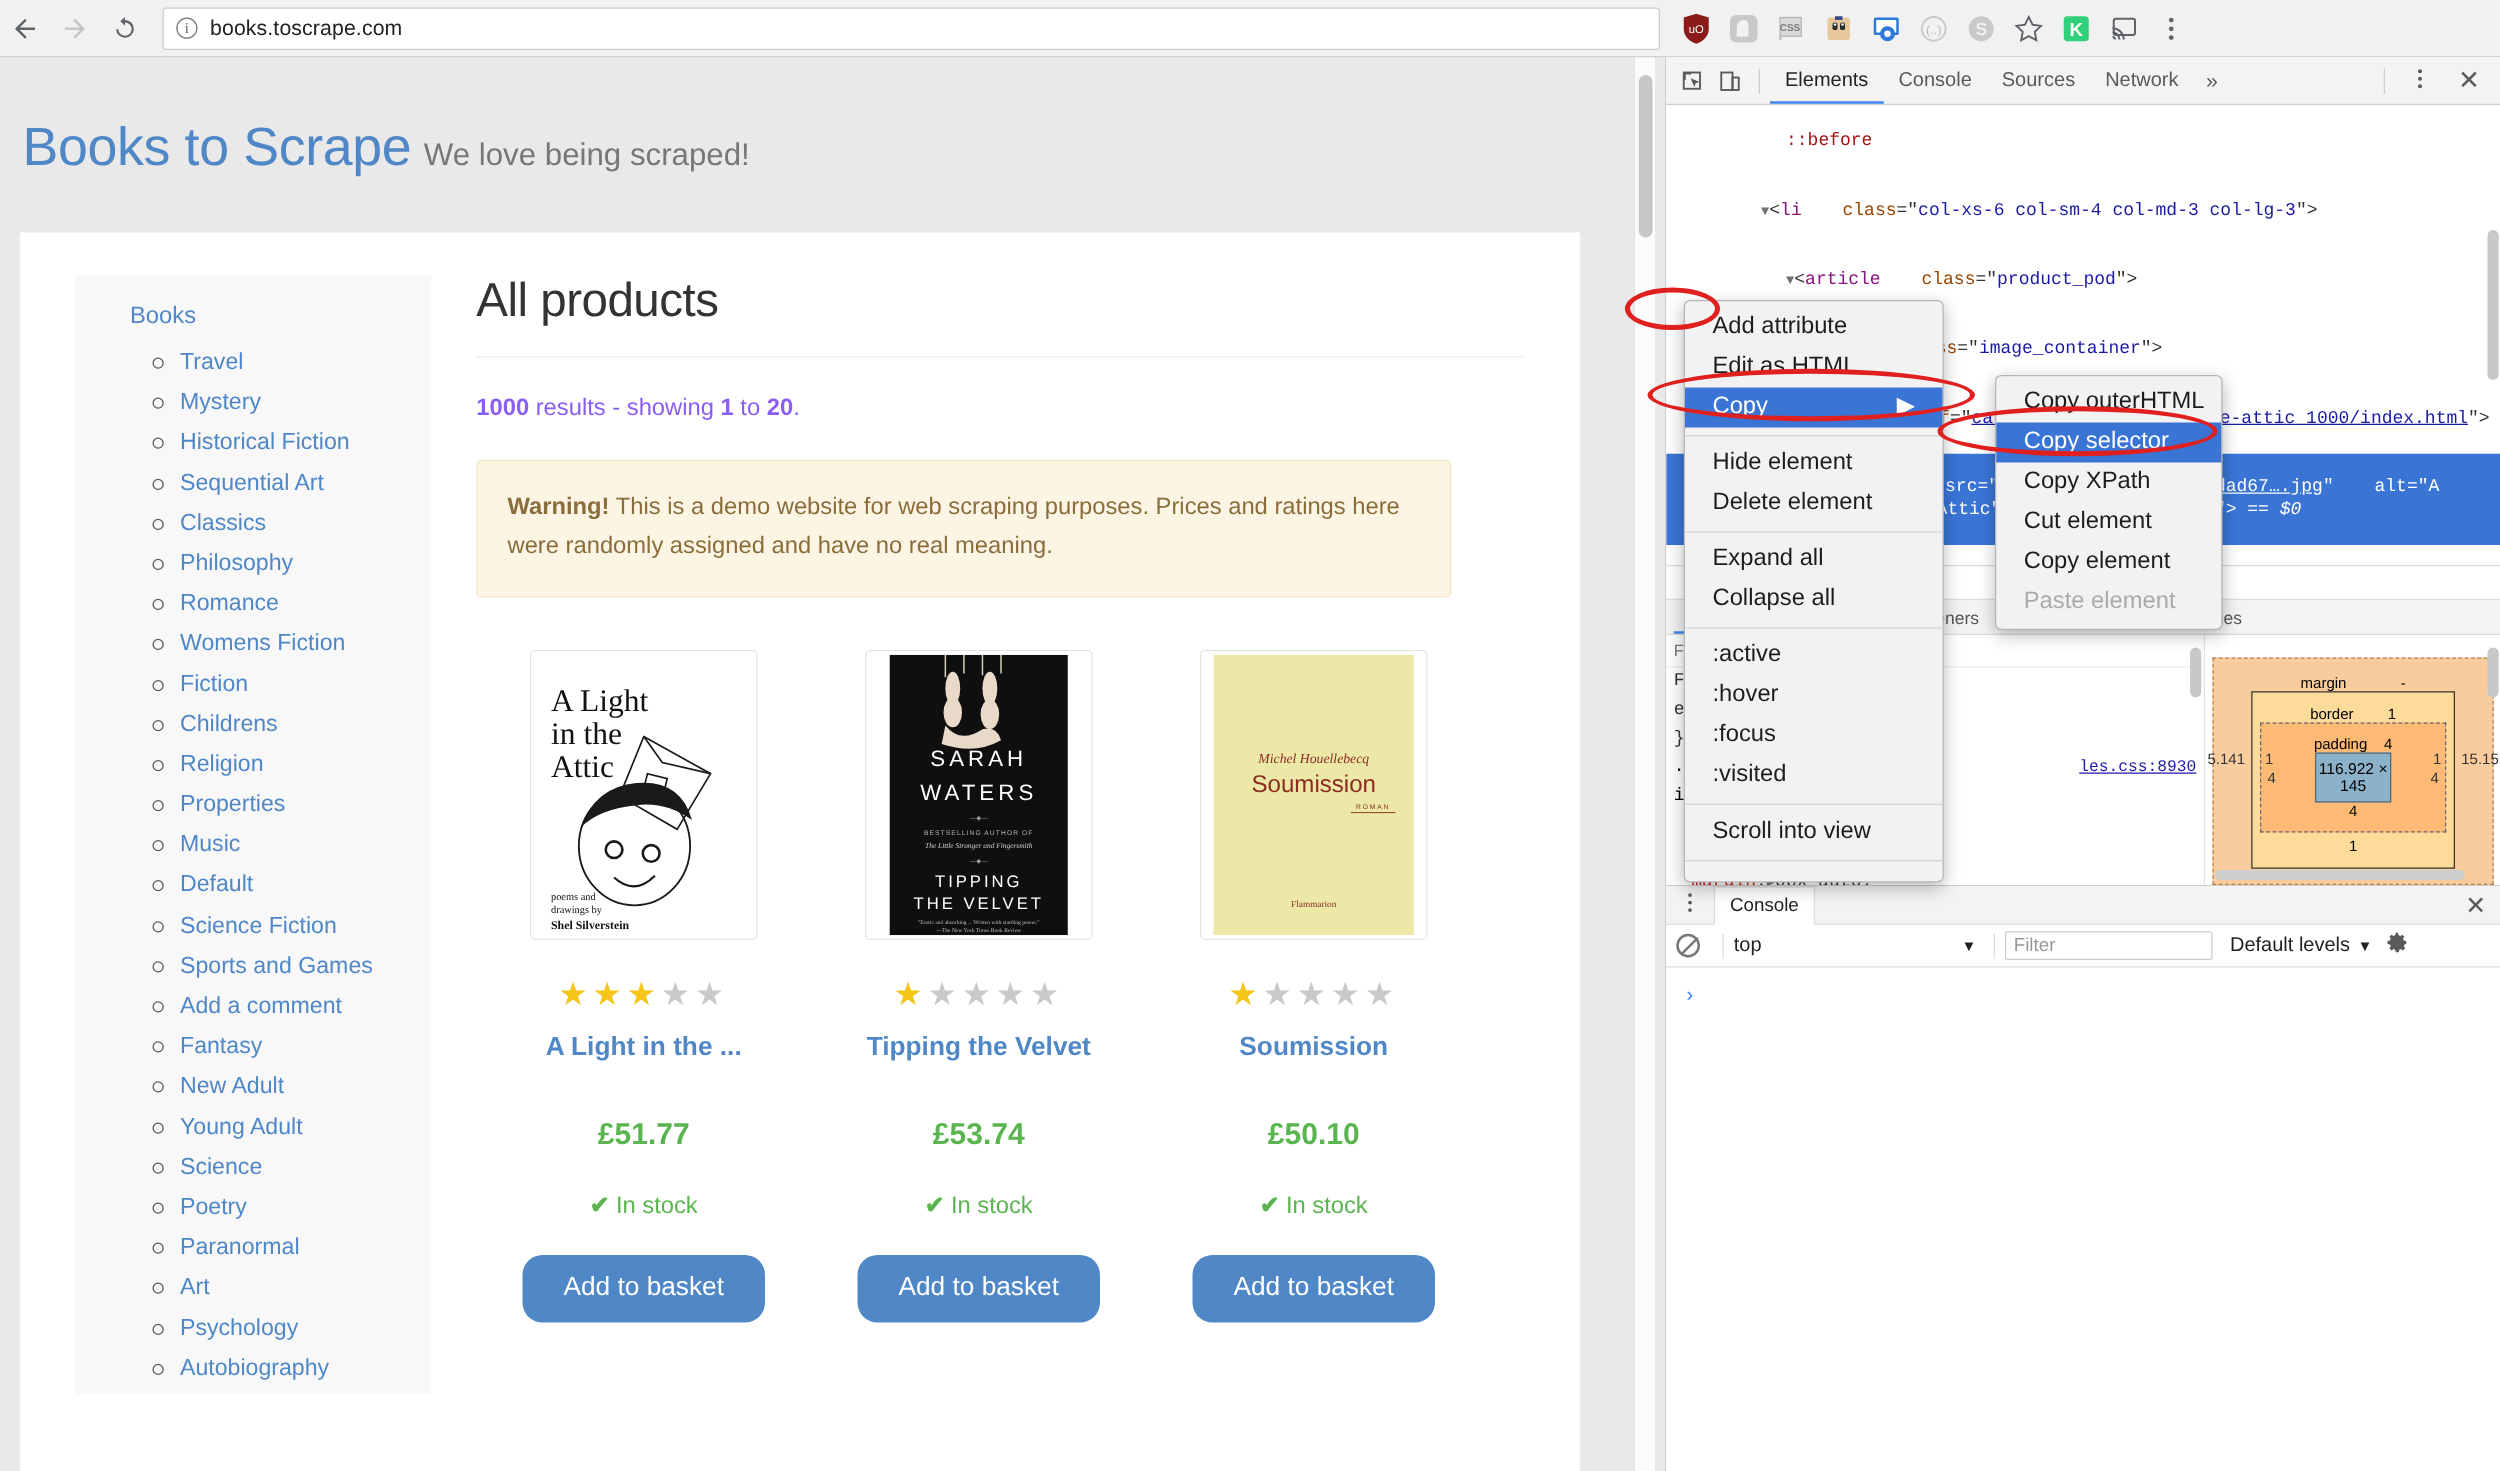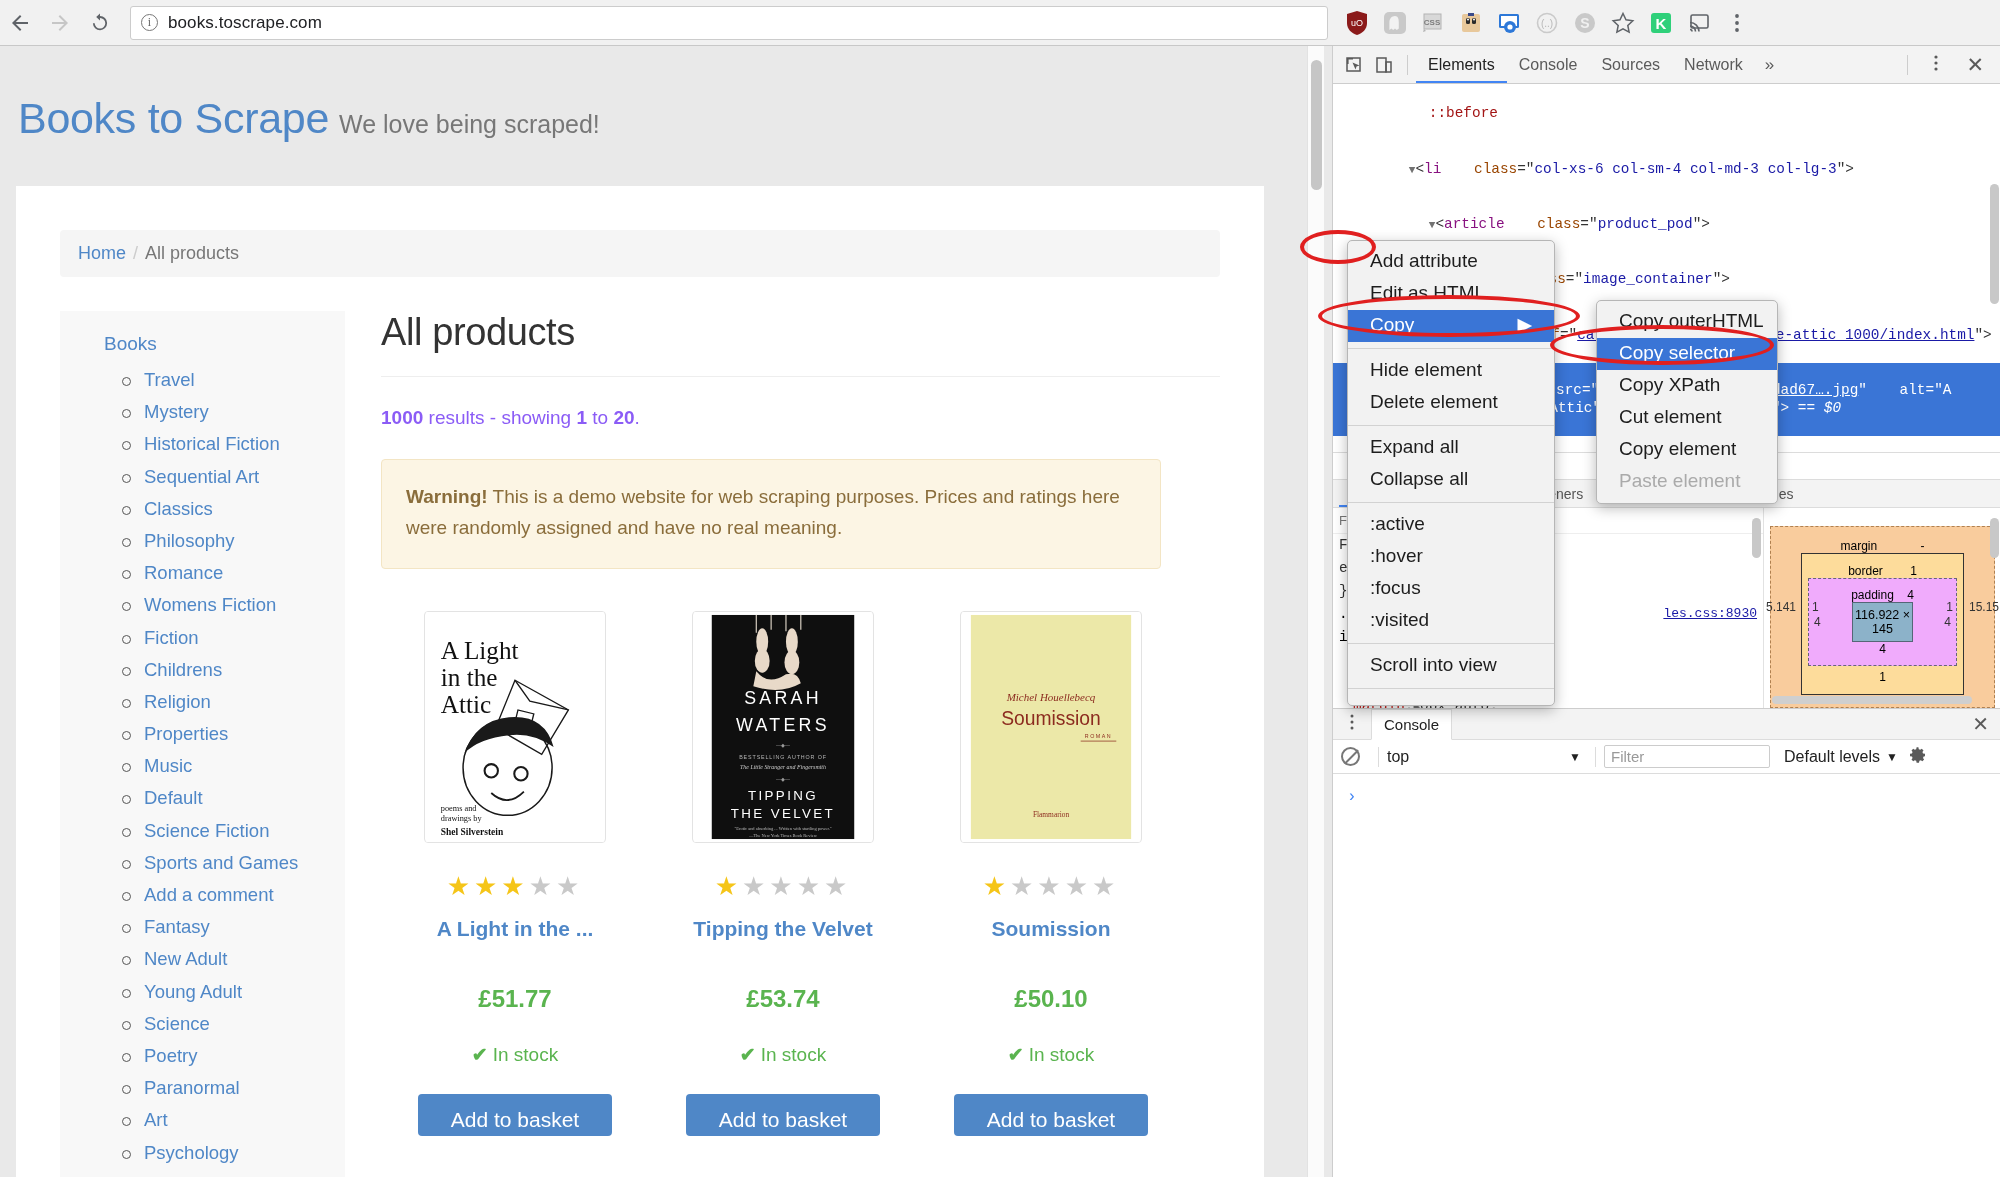--- a/index.html
+++ b/index.html
@@ -99,22 +99,22 @@
   .star.off { color: #c9c9c9; }
   .ptitle {
     margin-top: 18px; font-size: 21px; color: #4f87c7; font-weight: 700;
     text-decoration: none; display: block;
   }
   .pprice { margin-top: 44px; font-size: 24px; color: #5ab44f; font-weight: 700; }
   .pstock { margin-top: 30px; font-size: 19px; color: #5ab44f; }
   .pstock .tick { font-weight: 700; margin-right: 5px; }
   .basket-btn {
     margin-top: 28px; display: block; width: 194px; margin-left: auto; margin-right: auto;
-    background: #4f87c7; color: #fff; border: none; border-radius: 4px;
-    font-size: 21px; padding: 14px 0 4px 0; font-family: inherit; cursor: pointer;
+    background: #4f87c7; color: #fff; border: none; border-radius: 16px;
+    font-size: 21px; padding: 14px 0 16px 0; font-family: inherit; cursor: pointer;
   }
 
   
   #page-scrollbar {
     position: absolute; left: 1307px; top: 46px; width: 17px; height: 1131px;
     background: #fbfbfb; border-left: 1px solid #e2e2e2;
   }
   #page-scrollbar .thumb {
     position: absolute; left: 3px; top: 14px; width: 11px; height: 130px;
     background: #c6c6c6; border-radius: 6px;
@@ -199,21 +199,21 @@
   .prop-name { color: #c41a16; }
   .prop-val { color: #333; }
   .src-link { color: #1a1aa6; text-decoration: underline; float: right; font-size: 13px; }
   #box-pane {
     position: absolute; left: 430px; top: 0; width: 238px; height: 200px;
     background: #fff; border-left: 1px solid #e2e2e2; overflow: hidden;
   }
   .bm { position: relative; font-family: "Liberation Sans", sans-serif; font-size: 12px; text-align: center; }
   .bm-margin { margin: 18px 6px 0 6px; background: #f9cc9d; border: 1px dashed #b08050; padding: 12px 0 12px 0; }
   .bm-border { margin: 0 30px; background: #fddc9b; border: 1px solid #333; padding: 10px 0; }
-  .bm-padding { margin: 0 6px; background: #f0abfc; border: 1px dashed #667; padding: 9px 0; }
+  .bm-padding { margin: 0 6px; background: #fdba74; border: 1px dashed #667; padding: 9px 0; }
   .bm-content { margin: 0 26px; background: #8cb2c9; border: 1px solid #567; padding: 5px 0; font-size: 12.5px; }
   .bm-row { display: flex; align-items: center; justify-content: center; }
   .bm-side { font-size: 12px; color: #333; padding: 0 5px; }
   #box-hscroll { position: absolute; left: 8px; bottom: 4px; width: 200px; height: 8px; background: #cfcfcf; border-radius: 4px; }
   #styles-vscroll { position: absolute; right: 2px; top: 10px; width: 9px; height: 40px; background: #c8c8c8; border-radius: 5px;}
   #styles-vscroll2 { position: absolute; right: 2px; top: 10px; width: 9px; height: 40px; background: #c8c8c8; border-radius: 5px;}
 
   
   #console-drawer {
     position: absolute; left: 0; top: 662px; width: 668px; height: 469px;
@@ -379,23 +379,20 @@
 </div>
 
 <div id="page">
 
   <div id="site-header">
     <span class="brand">Books to Scrape</span><span class="tagline">We love being scraped!</span>
   </div>
 
   <div id="page-inner">
 
-    <div id="breadcrumb">
-      <a href="#">Home</a><span class="sep">/</span><span>All products</span>
-    </div>
 
     <div id="content-row">
 
       <div id="sidebar">
         <div class="side-title">Books</div>
         <ul id="cat-list">
             <li><a href="#">Travel</a></li>
             <li><a href="#">Mystery</a></li>
             <li><a href="#">Historical Fiction</a></li>
             <li><a href="#">Sequential Art</a></li>

